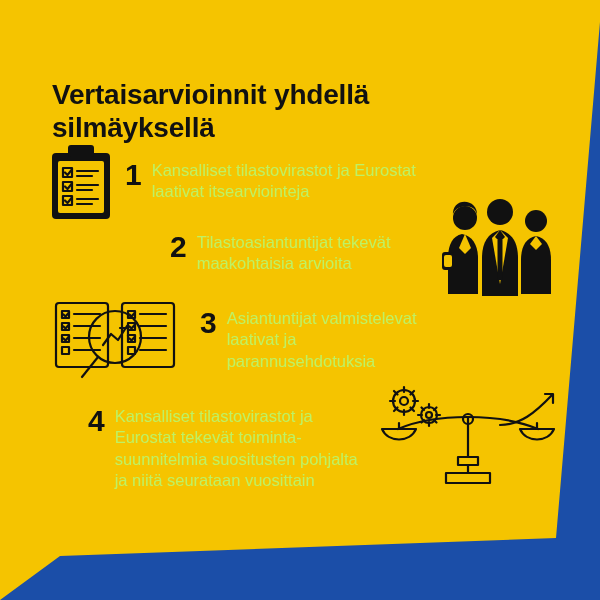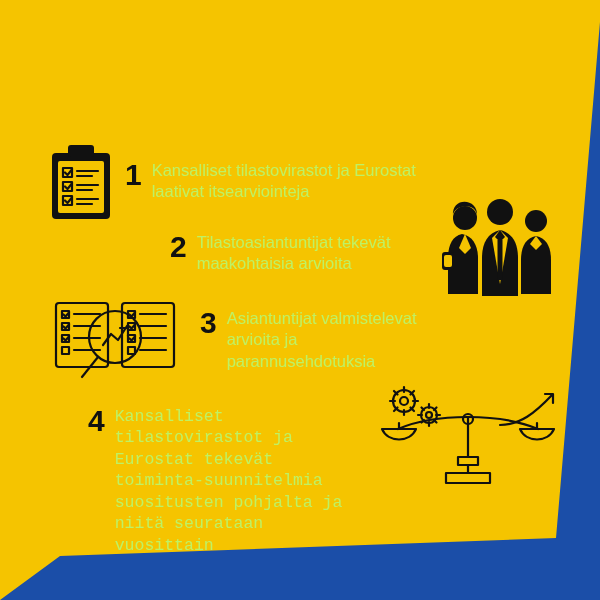--- a/index.html
+++ b/index.html
@@ -65,21 +65,21 @@
     line-height: 1.3;
   }
 
   #step1 { left: 125px; top: 160px; }
   #step1 .step-text { width: 280px; }
   #step2 { left: 170px; top: 232px; }
   #step2 .step-text { width: 270px; }
   #step3 { left: 200px; top: 308px; }
   #step3 .step-text { width: 215px; }
   #step4 { left: 88px; top: 406px; }
-  #step4 .step-text { width: 245px; font-family: Liberation Mono, monospace; }
+  #step4 .step-text { width: 245px; }
 
   
   .icon {
     position: absolute;
   }
   #clipboard-icon { left: 48px; top: 143px; }
   #magnify-icon { left: 52px; top: 295px; }
   #people-icon { left: 440px; top: 190px; }
   #scales-icon { left: 380px; top: 385px; }
 
@@ -87,20 +87,21 @@
   .ink-fill { fill: #111111; }
 </style>
 </head>
 <body>
 
 <div class="poster">
   <div class="yellow-shape alt"></div>
 
   <div class="content">
 
+    <div class="title">Vertaisarvioinnit yhdellä silmäyksellä</div>
 
     <div class="icon" id="clipboard-icon">
       <svg width="68" height="80" viewBox="0 0 68 80">
         <rect x="4" y="10" width="58" height="66" rx="4" class="ink-fill"></rect>
         <rect x="10" y="18" width="46" height="52" rx="2" fill="#f5c400"></rect>
         <rect x="20" y="2" width="26" height="12" rx="3" class="ink-fill"></rect>
         <rect x="15" y="25" width="9" height="9" class="ink" stroke-width="2"></rect>
         <path d="M17 29.5 l2.5 2.5 l4 -5" class="ink" stroke-width="2"></path>
         <rect x="15" y="39" width="9" height="9" class="ink" stroke-width="2"></rect>
         <path d="M17 43.5 l2.5 2.5 l4 -5" class="ink" stroke-width="2"></path>
@@ -236,21 +237,21 @@
       <div class="step-text">Kansalliset tilastovirastot ja Eurostat laativat itsearviointeja</div>
     </div>
 
     <div class="step" id="step2">
       <div class="step-num">2</div>
       <div class="step-text">Tilastoasiantuntijat tekevät maakohtaisia arvioita</div>
     </div>
 
     <div class="step" id="step3">
       <div class="step-num">3</div>
-      <div class="step-text">Asiantuntijat valmistelevat arvioita ja parannusehdotuksia</div>
+      <div class="step-text">Asiantuntijat valmistelevat laativat ja parannusehdotuksia</div>
     </div>
 
     <div class="step" id="step4">
       <div class="step-num">4</div>
       <div class="step-text">Kansalliset tilastovirastot ja Eurostat tekevät toiminta-suunnitelmia suositusten pohjalta ja niitä seurataan vuosittain</div>
     </div>
 
   </div>
 </div>
 

